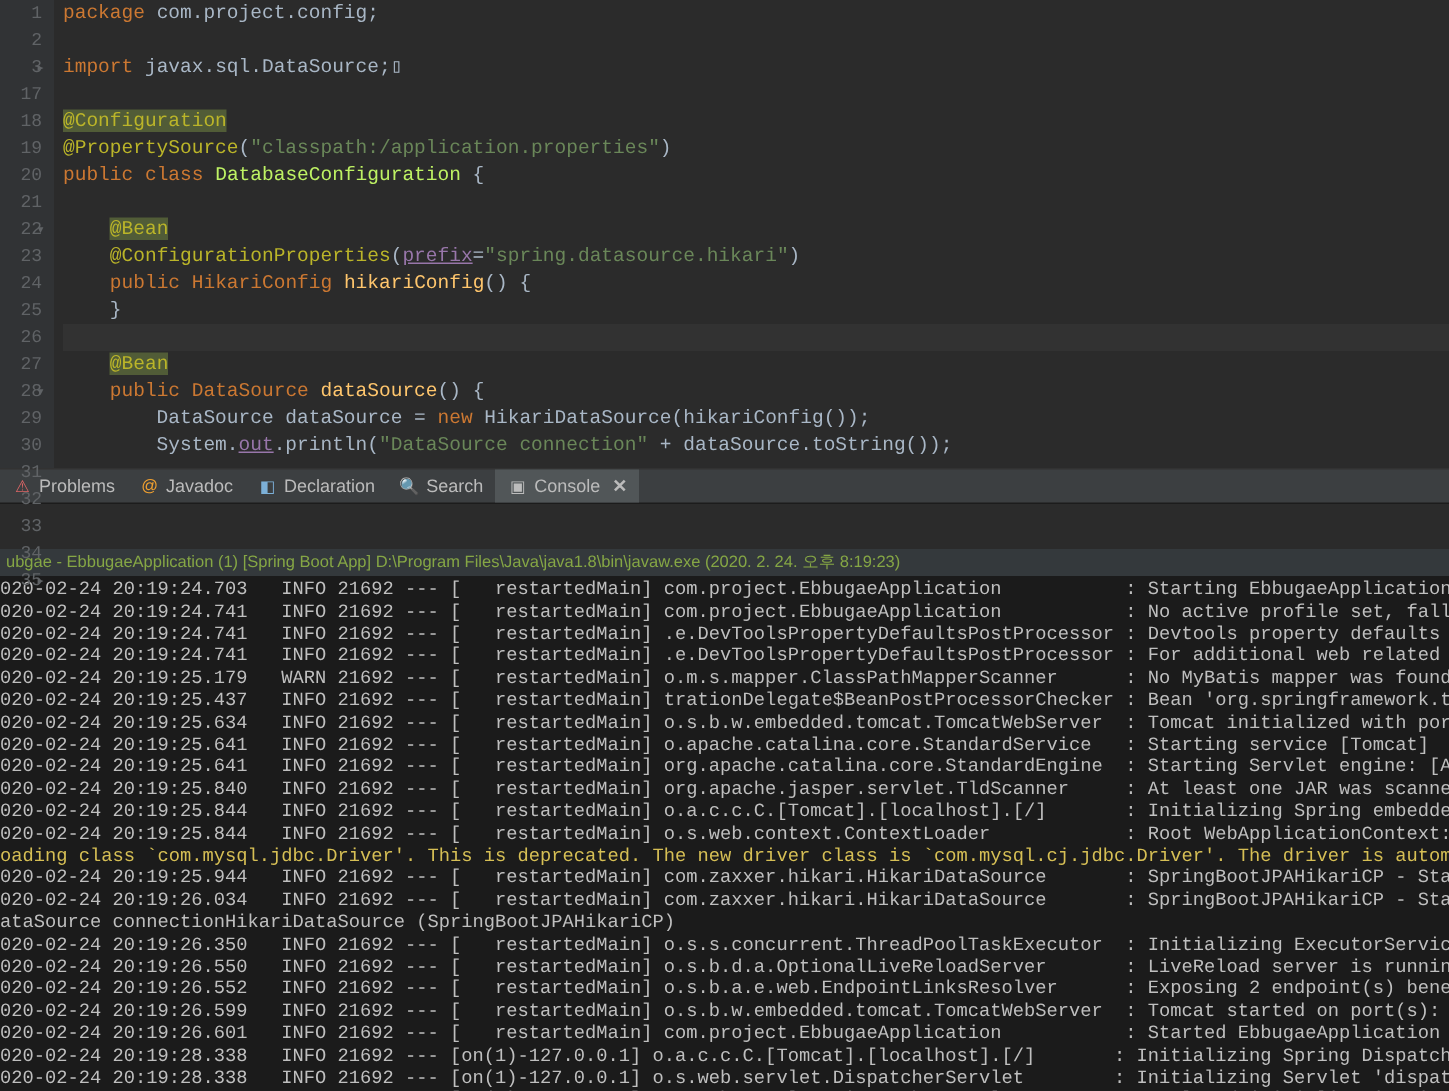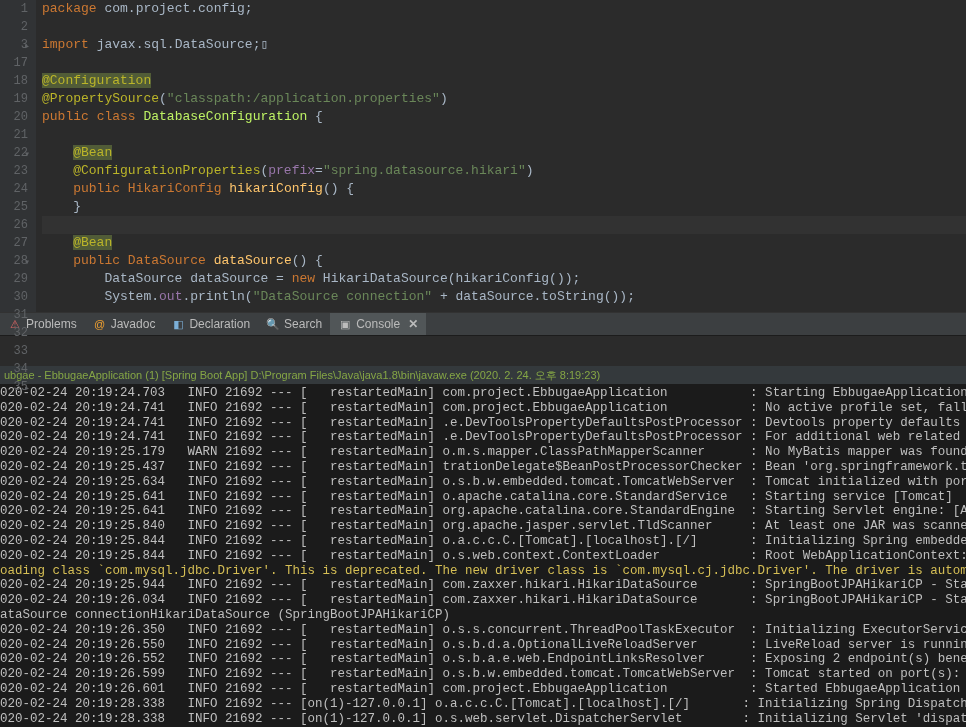--- a/index.html
+++ b/index.html
@@ -13,21 +13,21 @@
 .code .cursor-line { background:#323232; }
 .kw { color:#cc7832; }
 .ann { background:#515c37; color:#bbb529; }
 .ann-plain { color:#bbb529;text-align:right; }
 .str { color:#6a8759; }
 .cls { color:#bef264; }
 .type { color:#cc7832; }
 .method { color:#ffc66d; }
 .fn { color:#a9b7c6; }
 .pkg { color:#a9b7c6; }
-.field { color:#9876aa; }
+.field { color:#9876aa;text-decoration:underline; }
 
 .tabs-bar { height:24px; background:#3c3f41; border-top:1px solid #323232; border-bottom:1px solid #1c1c1c; display:flex; align-items:center; font-family:"Segoe UI",sans-serif; font-size:12px; color:#bbb; }
 .tab-item { padding:0 8px; display:flex; align-items:center; gap:4px; height:100%; cursor:pointer; }
 .tab-item.active { background:#515658; }
 .tab-icon { width:14px; height:14px; display:inline-flex; align-items:center; justify-content:center; font-size:11px; }
 .close-x { color:#bbb; font-weight:bold; margin-left:4px; }
 
 .launch-bar { height:18px; background:#34393c; color:#85a645; font-family:"Segoe UI",sans-serif; font-size:11px; padding-left:4px; line-height:18px; overflow:hidden; white-space:nowrap;margin-top:30px; }
 
 .console { height:373px; background:#1b1b1b; color:#bfbfbf; font-size:12.5px; line-height:14.8px; padding:2px 0 0 0; overflow:hidden; white-space:pre; }

